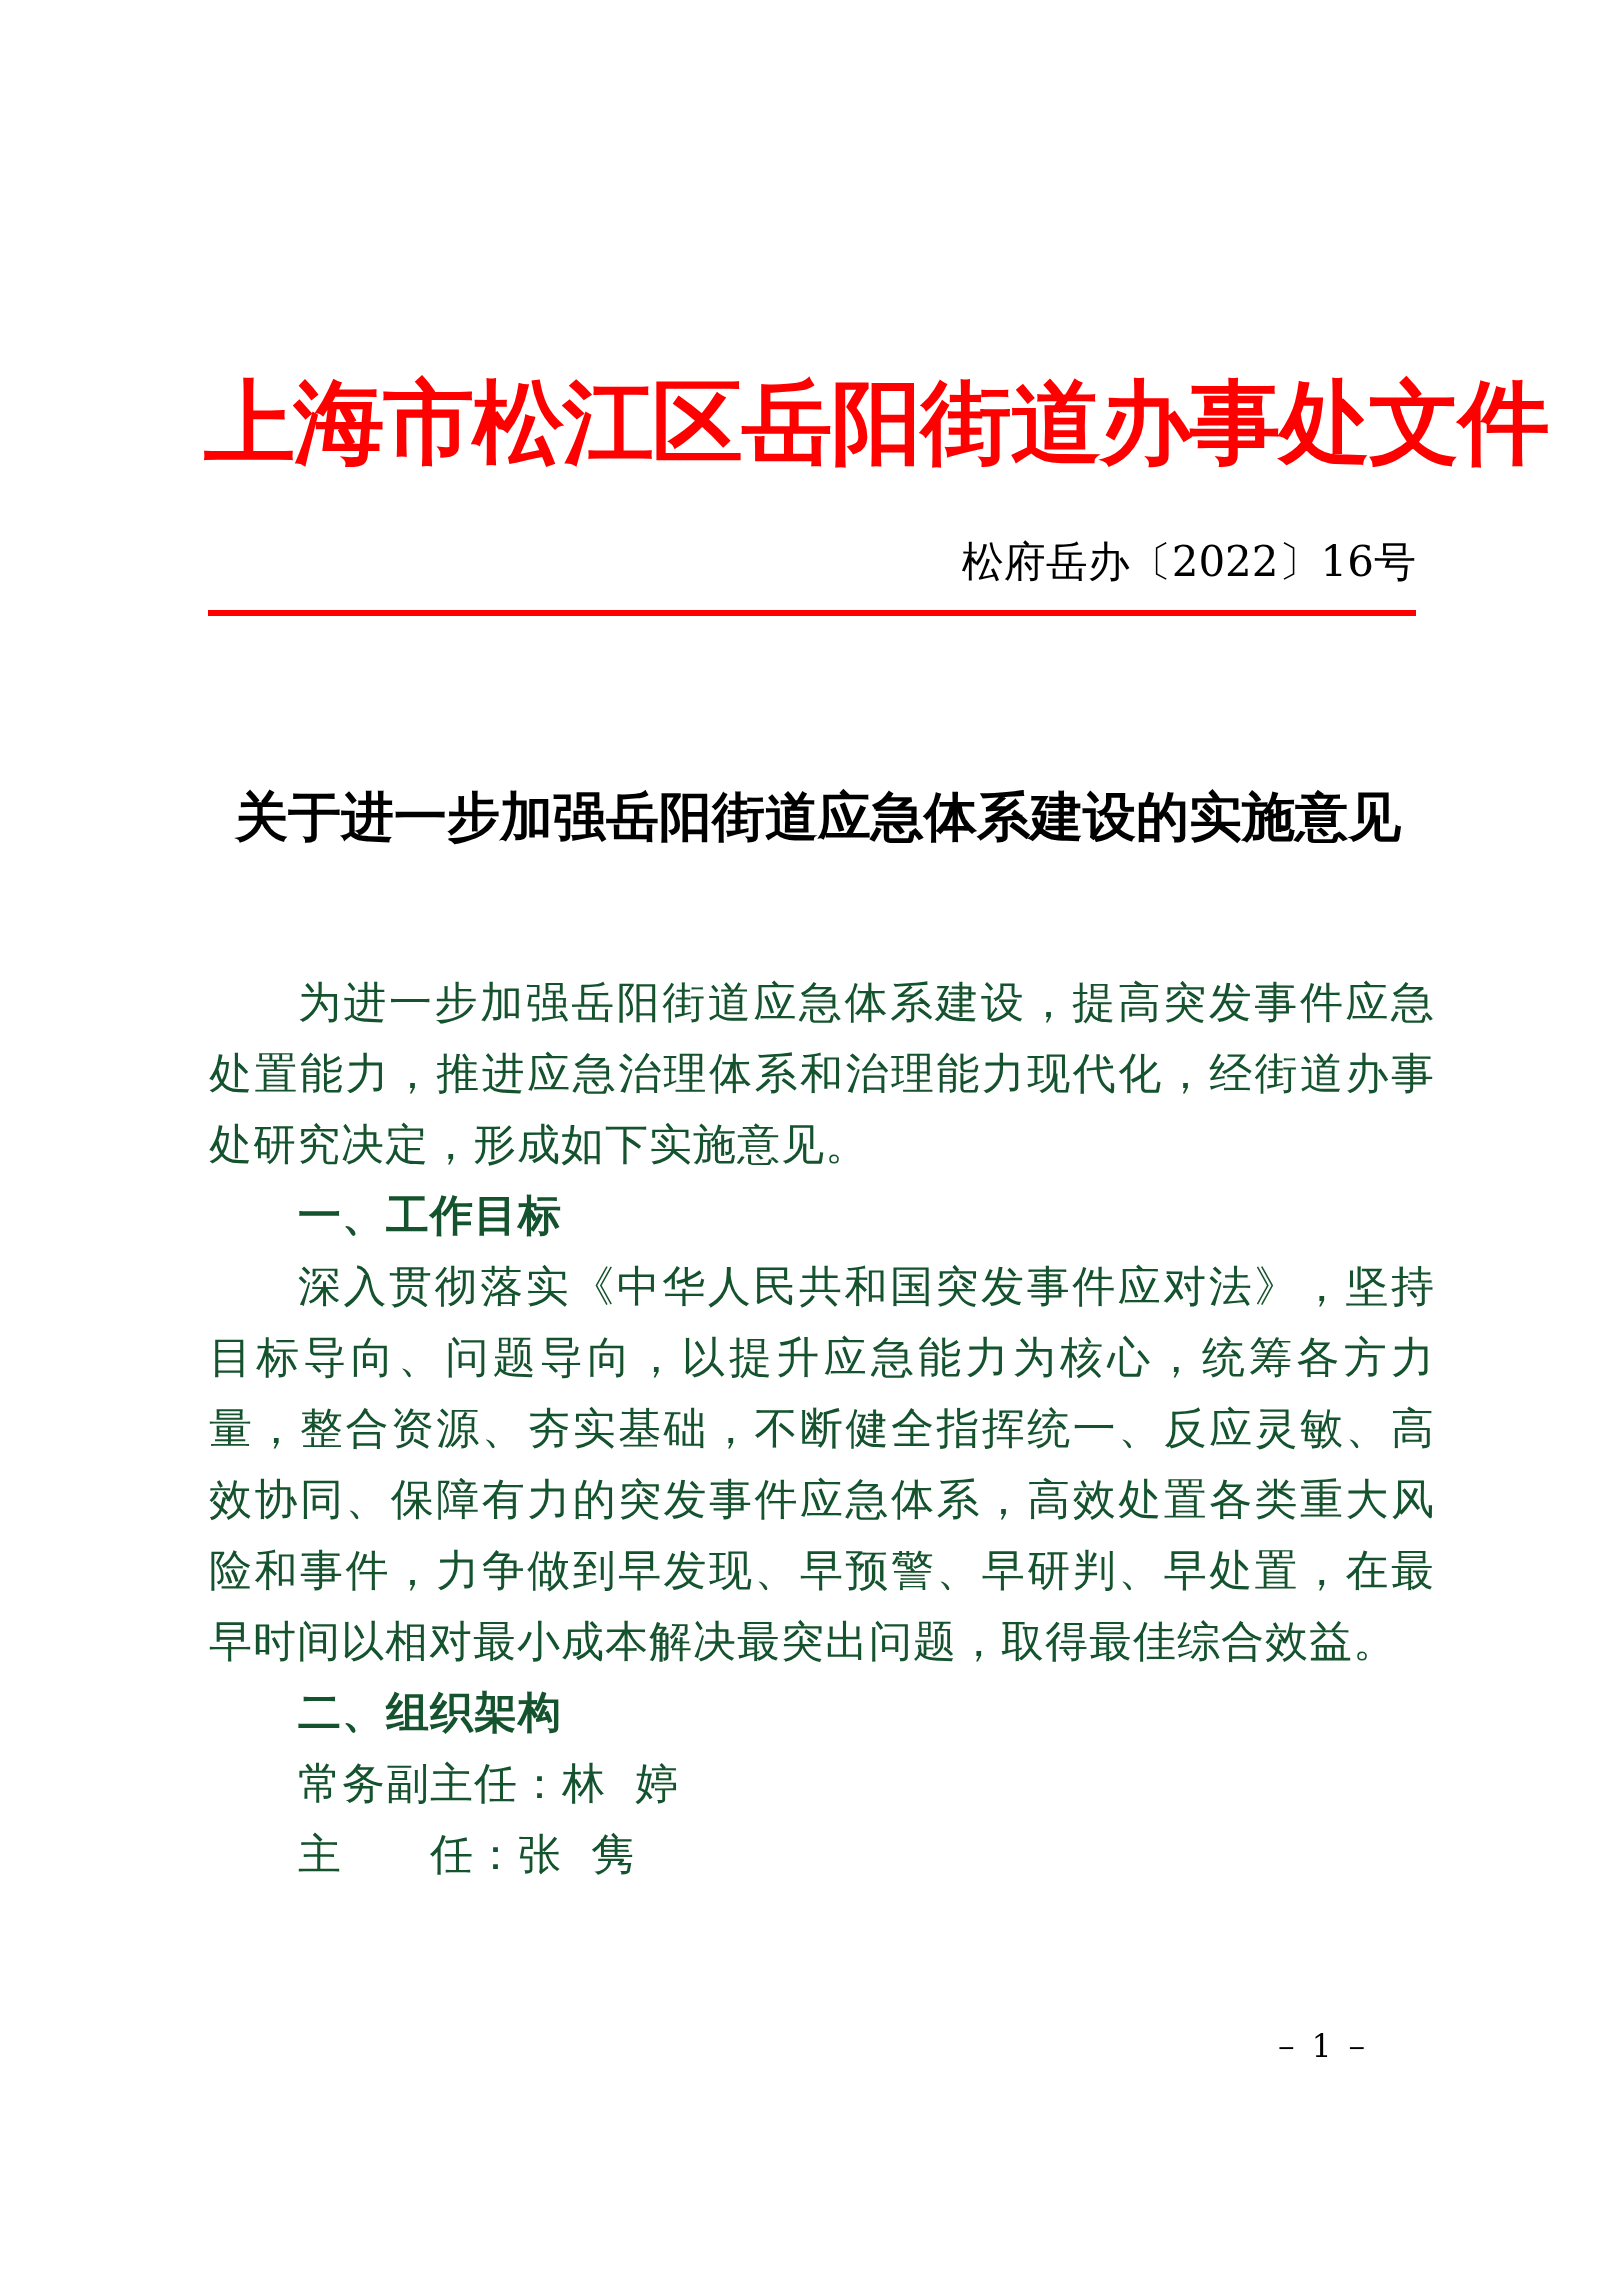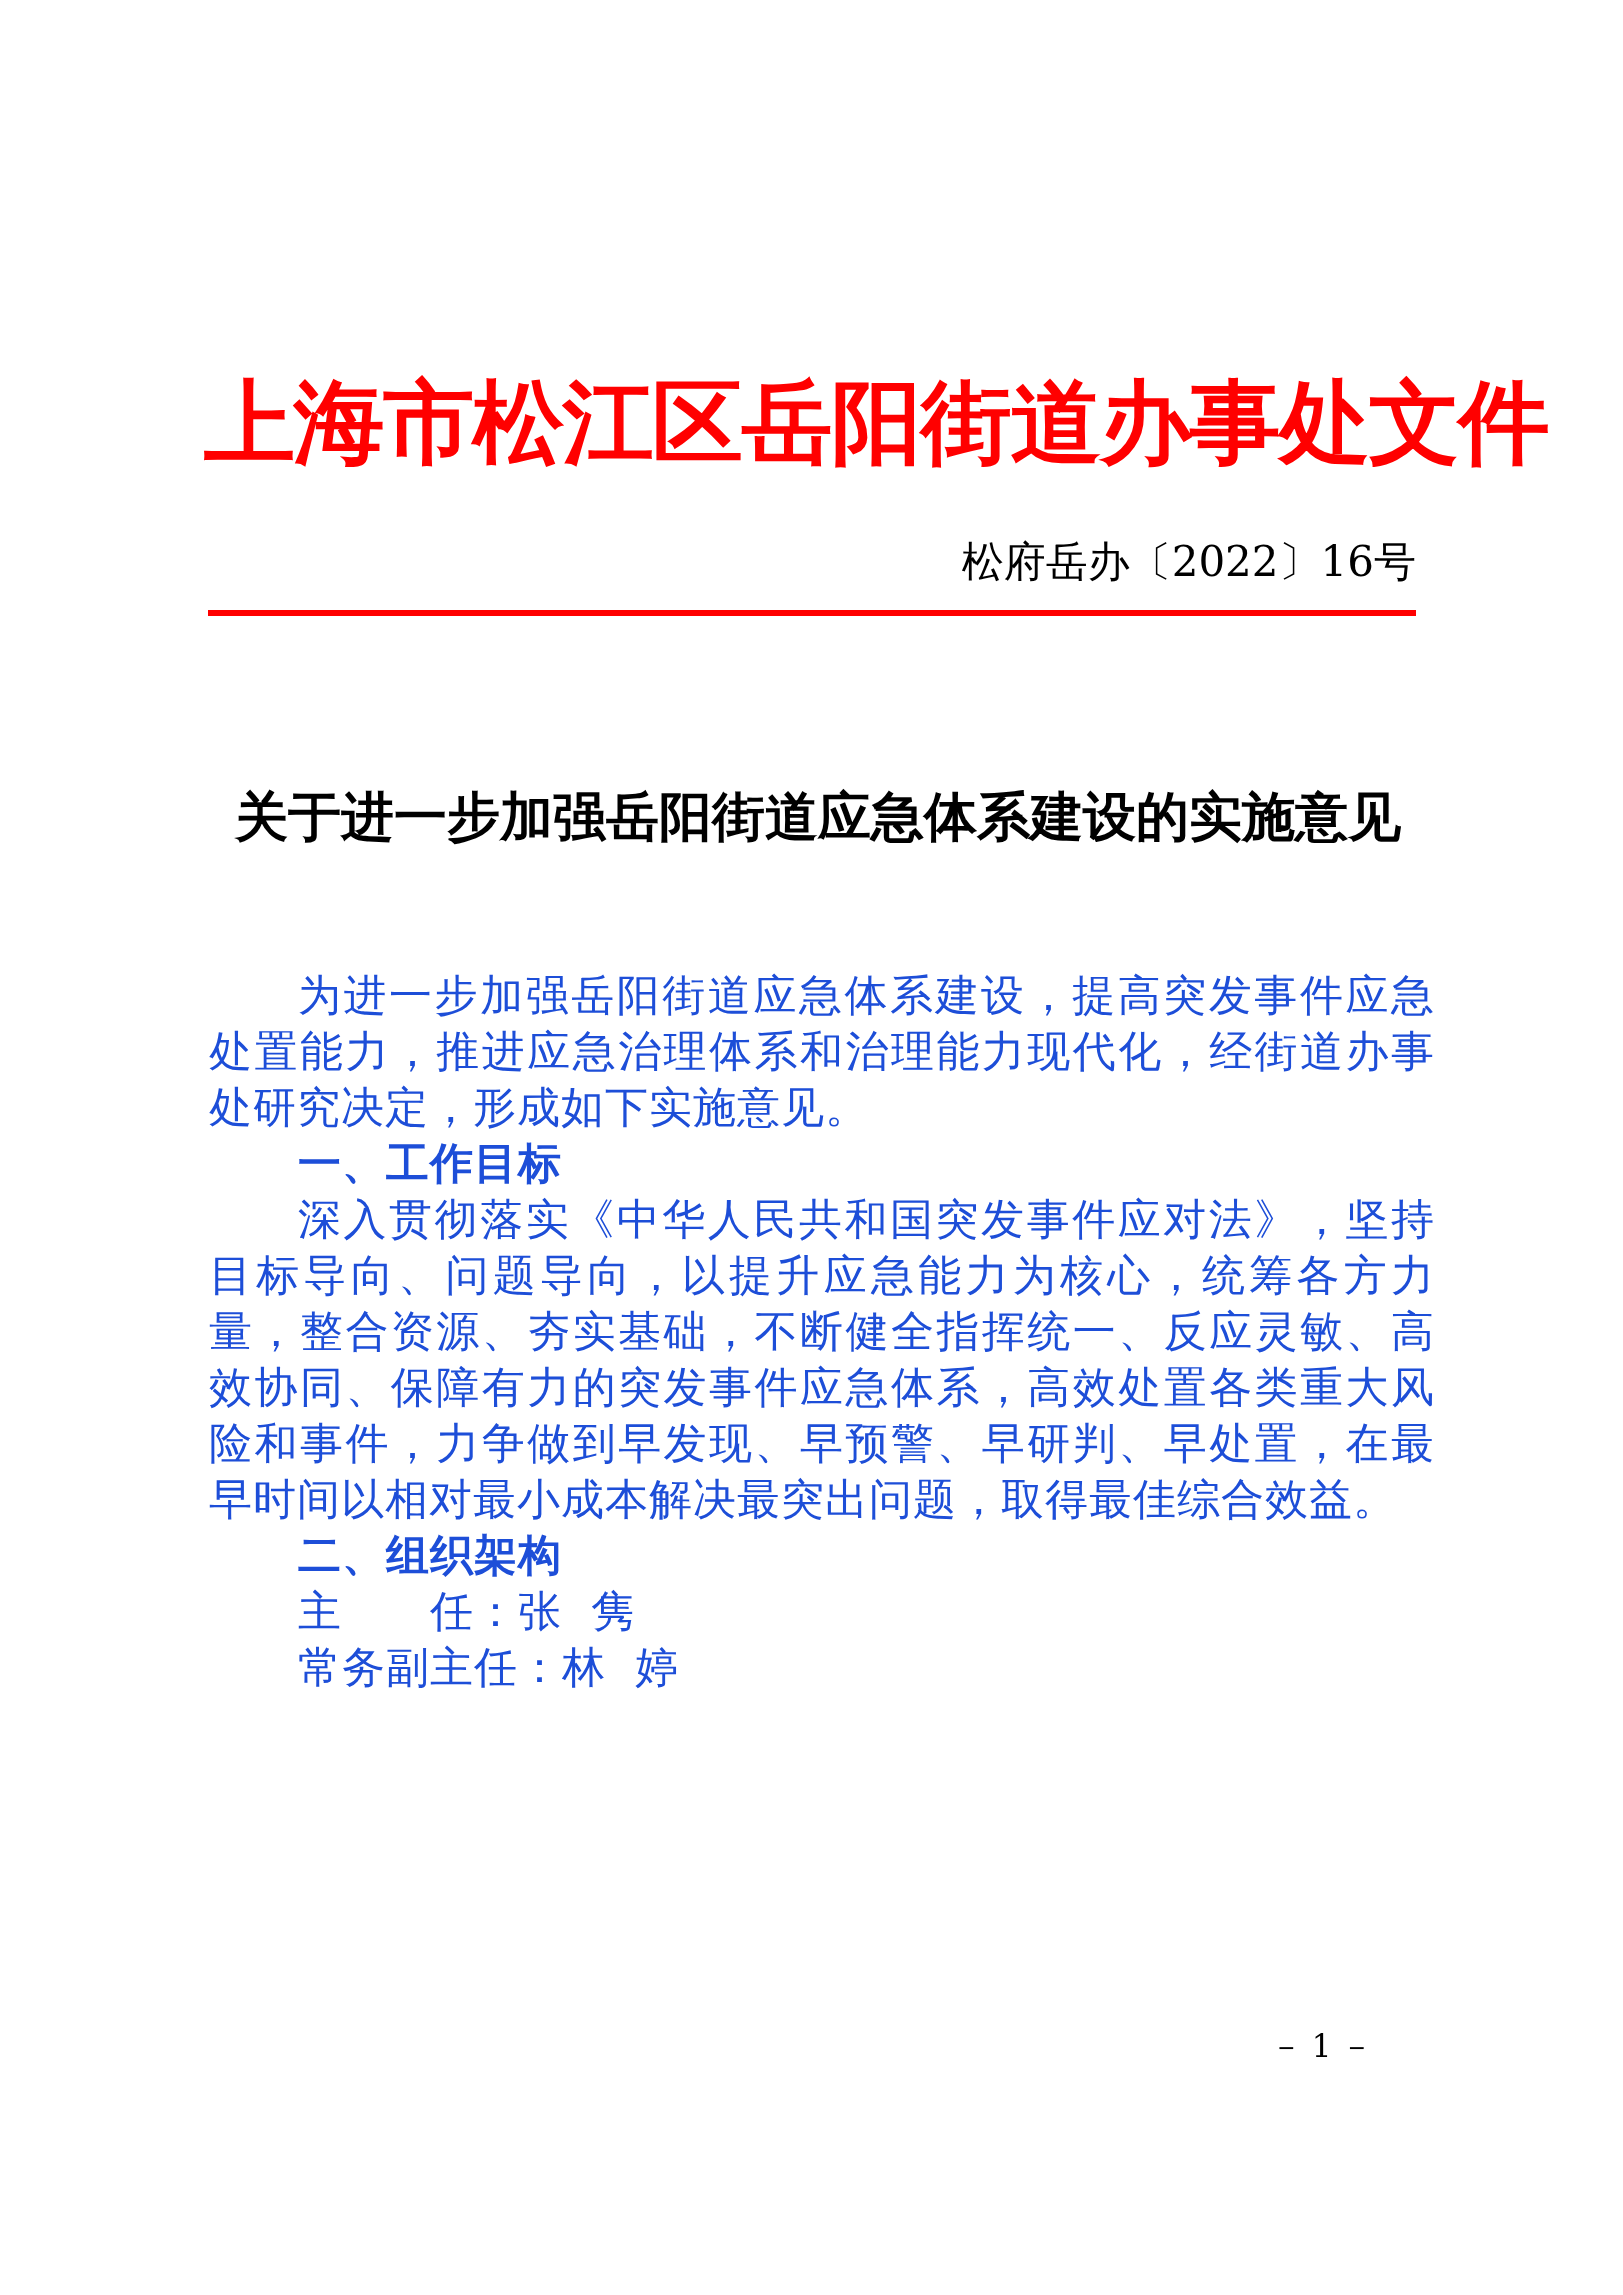--- a/index.html
+++ b/index.html
@@ -23,21 +23,21 @@
     position: absolute; left: 208px; top: 610px; width: 1208px; height: 6.1px;
     background: #ff0000;
   }
   .doc-title {
     position: absolute; left: 212px; top: 783px; width: 1212px;
     text-align: center; color: #000000;
     font-size: 53px; line-height: 68px; font-weight: bold; white-space: nowrap;
   }
   .body-text {
     position: absolute; left: 209px; top: 967px; width: 1226px;
-    color: #1d4ed8; font-size: 43px; line-height: 56px;
+    color: #14532d; font-size: 43px; line-height: 71px;
     letter-spacing: 1px; text-align: justify;
   }
   .para { margin: 0; text-indent: 89px; }
   .heading { margin: 0; text-indent: 89px; font-weight: bold; }
   .org-row { margin: 0; padding-left: 89px; white-space: pre; }
   .page-number {
     position: absolute; left: 1267px; top: 2026px; width: 109px;
     text-align: center; font-size: 31px; line-height: 41px; color: #000;
     white-space: pre;
   }
@@ -53,20 +53,20 @@
 
   <div class="red-rule"></div>
 
   <div class="doc-title sans">关于进一步加强岳阳街道应急体系建设的实施意见</div>
 
   <div class="body-text serif">
     <p class="para">为进一步加强岳阳街道应急体系建设，提高突发事件应急处置能力，推进应急治理体系和治理能力现代化，经街道办事处研究决定，形成如下实施意见。</p>
     <p class="heading sans">一、工作目标</p>
     <p class="para">深入贯彻落实《中华人民共和国突发事件应对法》，坚持目标导向、问题导向，以提升应急能力为核心，统筹各方力量，整合资源、夯实基础，不断健全指挥统一、反应灵敏、高效协同、保障有力的突发事件应急体系，高效处置各类重大风险和事件，力争做到早发现、早预警、早研判、早处置，在最早时间以相对最小成本解决最突出问题，取得最佳综合效益。</p>
     <p class="heading sans">二、组织架构</p>
+    <p class="org-row"><span>常务副主任：</span><span>林  婷</span></p>
     <p class="org-row"><span>主      任：</span><span>张  隽</span></p>
-    <p class="org-row"><span>常务副主任：</span><span>林  婷</span></p>
   </div>
 
   <div class="page-number serif">－ 1 －</div>
 
 </div>
 
 
 </body></html>

